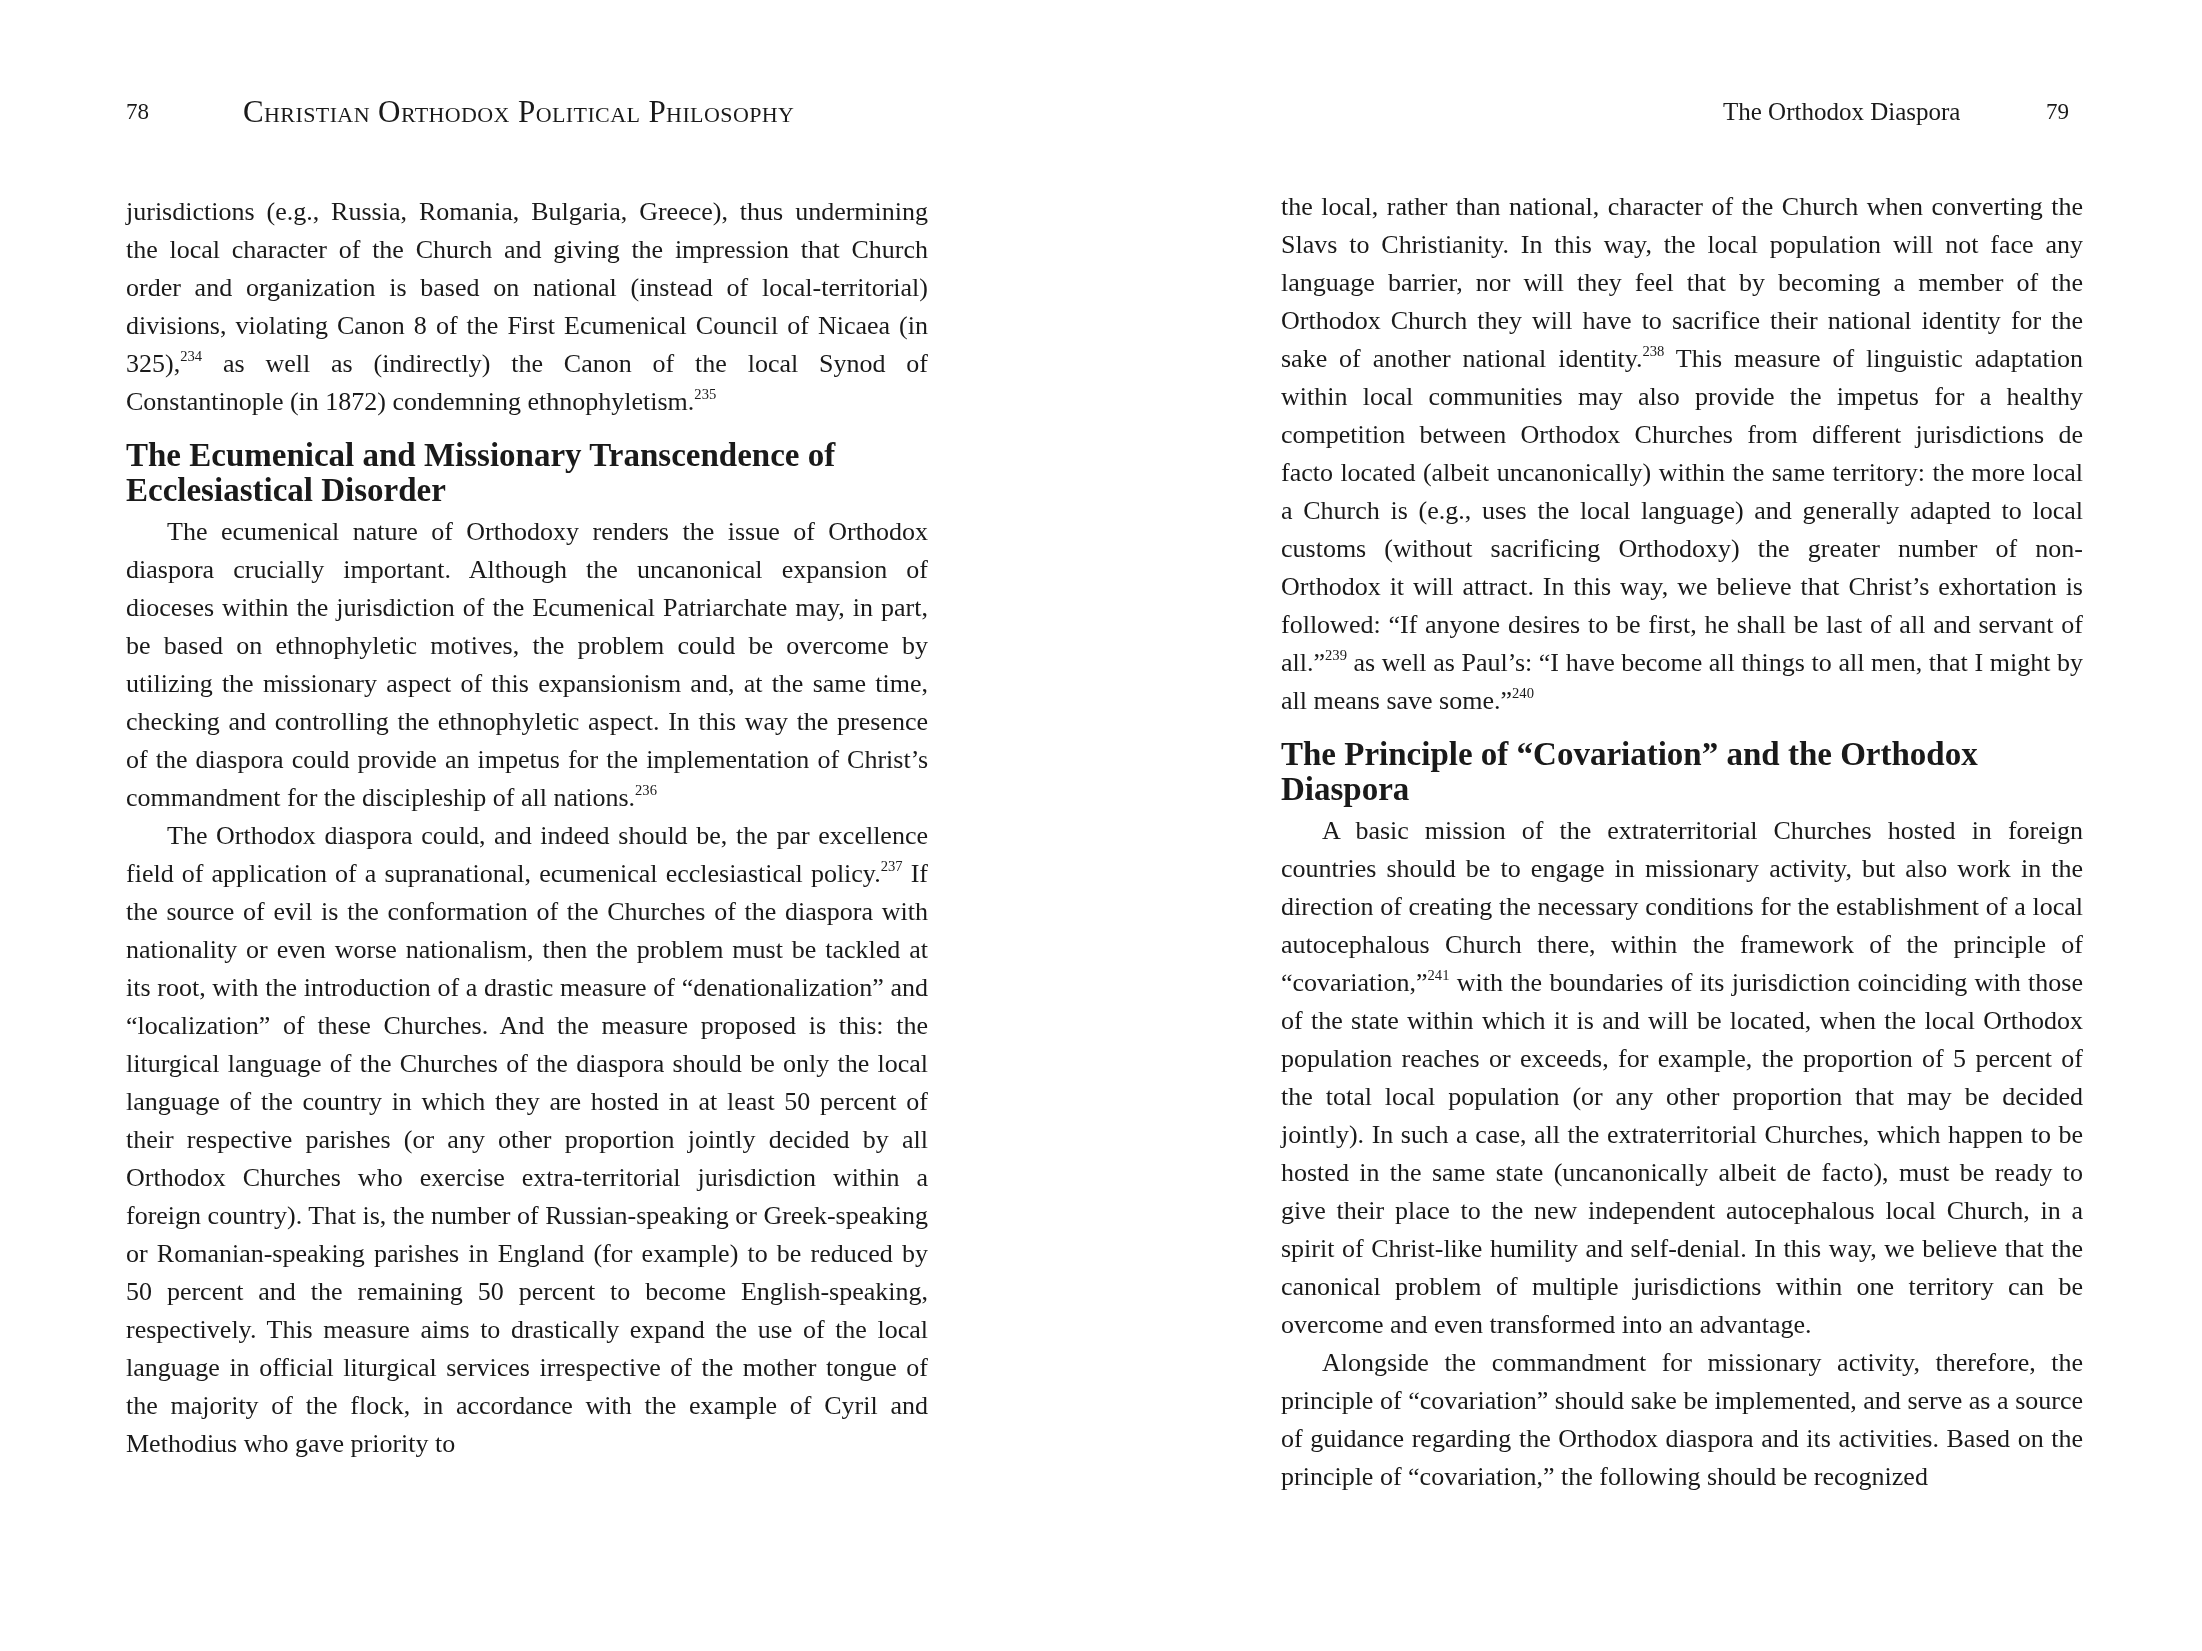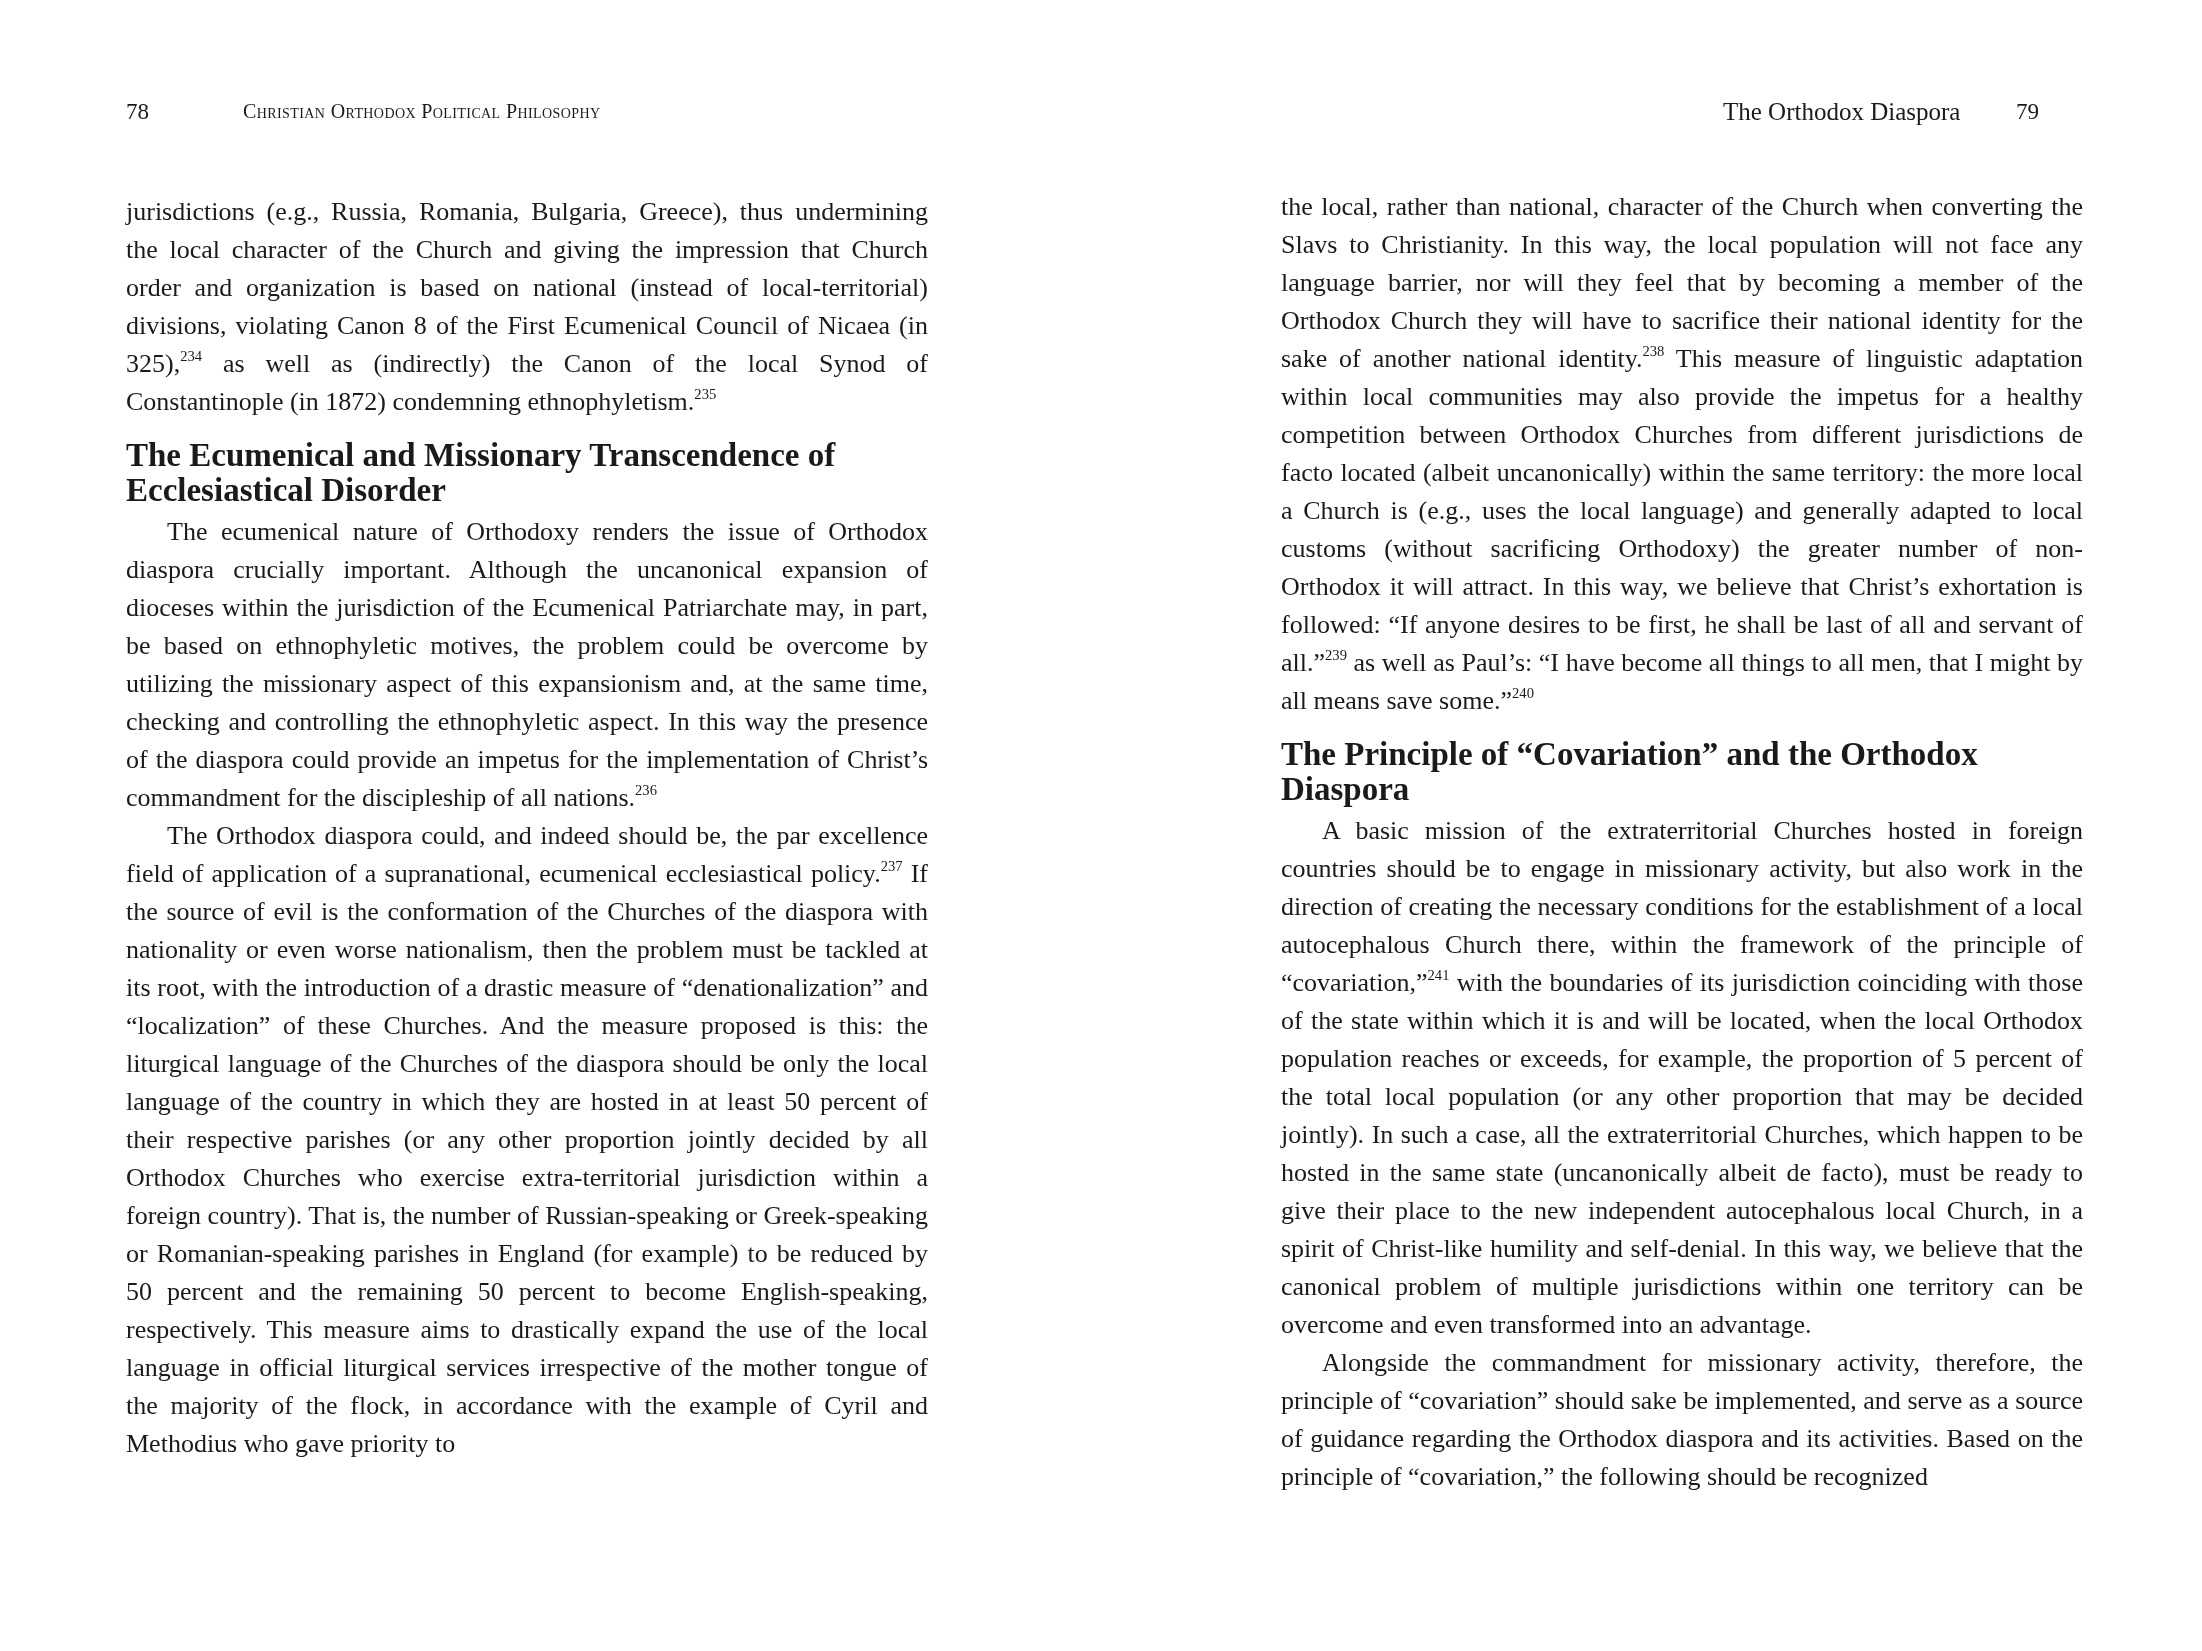--- a/index.html
+++ b/index.html
@@ -6,23 +6,23 @@
   body { width: 2203px; height: 1652px; position: relative; overflow: hidden;
          font-family: "Liberation Serif", "DejaVu Serif", serif; color: #1a1a1a; }
   .spread { position: absolute; inset: 0; }
   .page { position: absolute; top: 0; height: 1652px; }
   .page-left { left: 0; width: 1101px; }
   .page-right { left: 1101px; width: 1101px; }
 
   .running-head { position: absolute; top: 96px; font-size: 23px; line-height: 31px; white-space: nowrap; }
   .folio { font-size: 23px; }
   .left-folio { left: 126px; }
-  .left-title { left: 243px; font-variant: small-caps; letter-spacing: 0.4px; font-size: 20px; }
+  .left-title { left: 243px; font-variant: small-caps; letter-spacing: 0.4px; font-size: 31px; }
   .right-title { left: 622px; font-size: 25px; }
-  .right-folio { left: 915px; }
+  .right-folio { left: 945px; }
 
   .column { position: absolute; width: 802px; font-size: 26px; line-height: 38px;
             text-align: justify; hyphens: manual; }
   .left-col { left: 126px; top: 193px; }
   .right-col { left: 180px; top: 188px; }
 
   .column p { margin: 0; }
   .column p.indent { text-indent: 41px; }
   .column h2 { margin: 0; font-size: 33px; line-height: 35px; font-weight: bold;
                text-align: left; }

